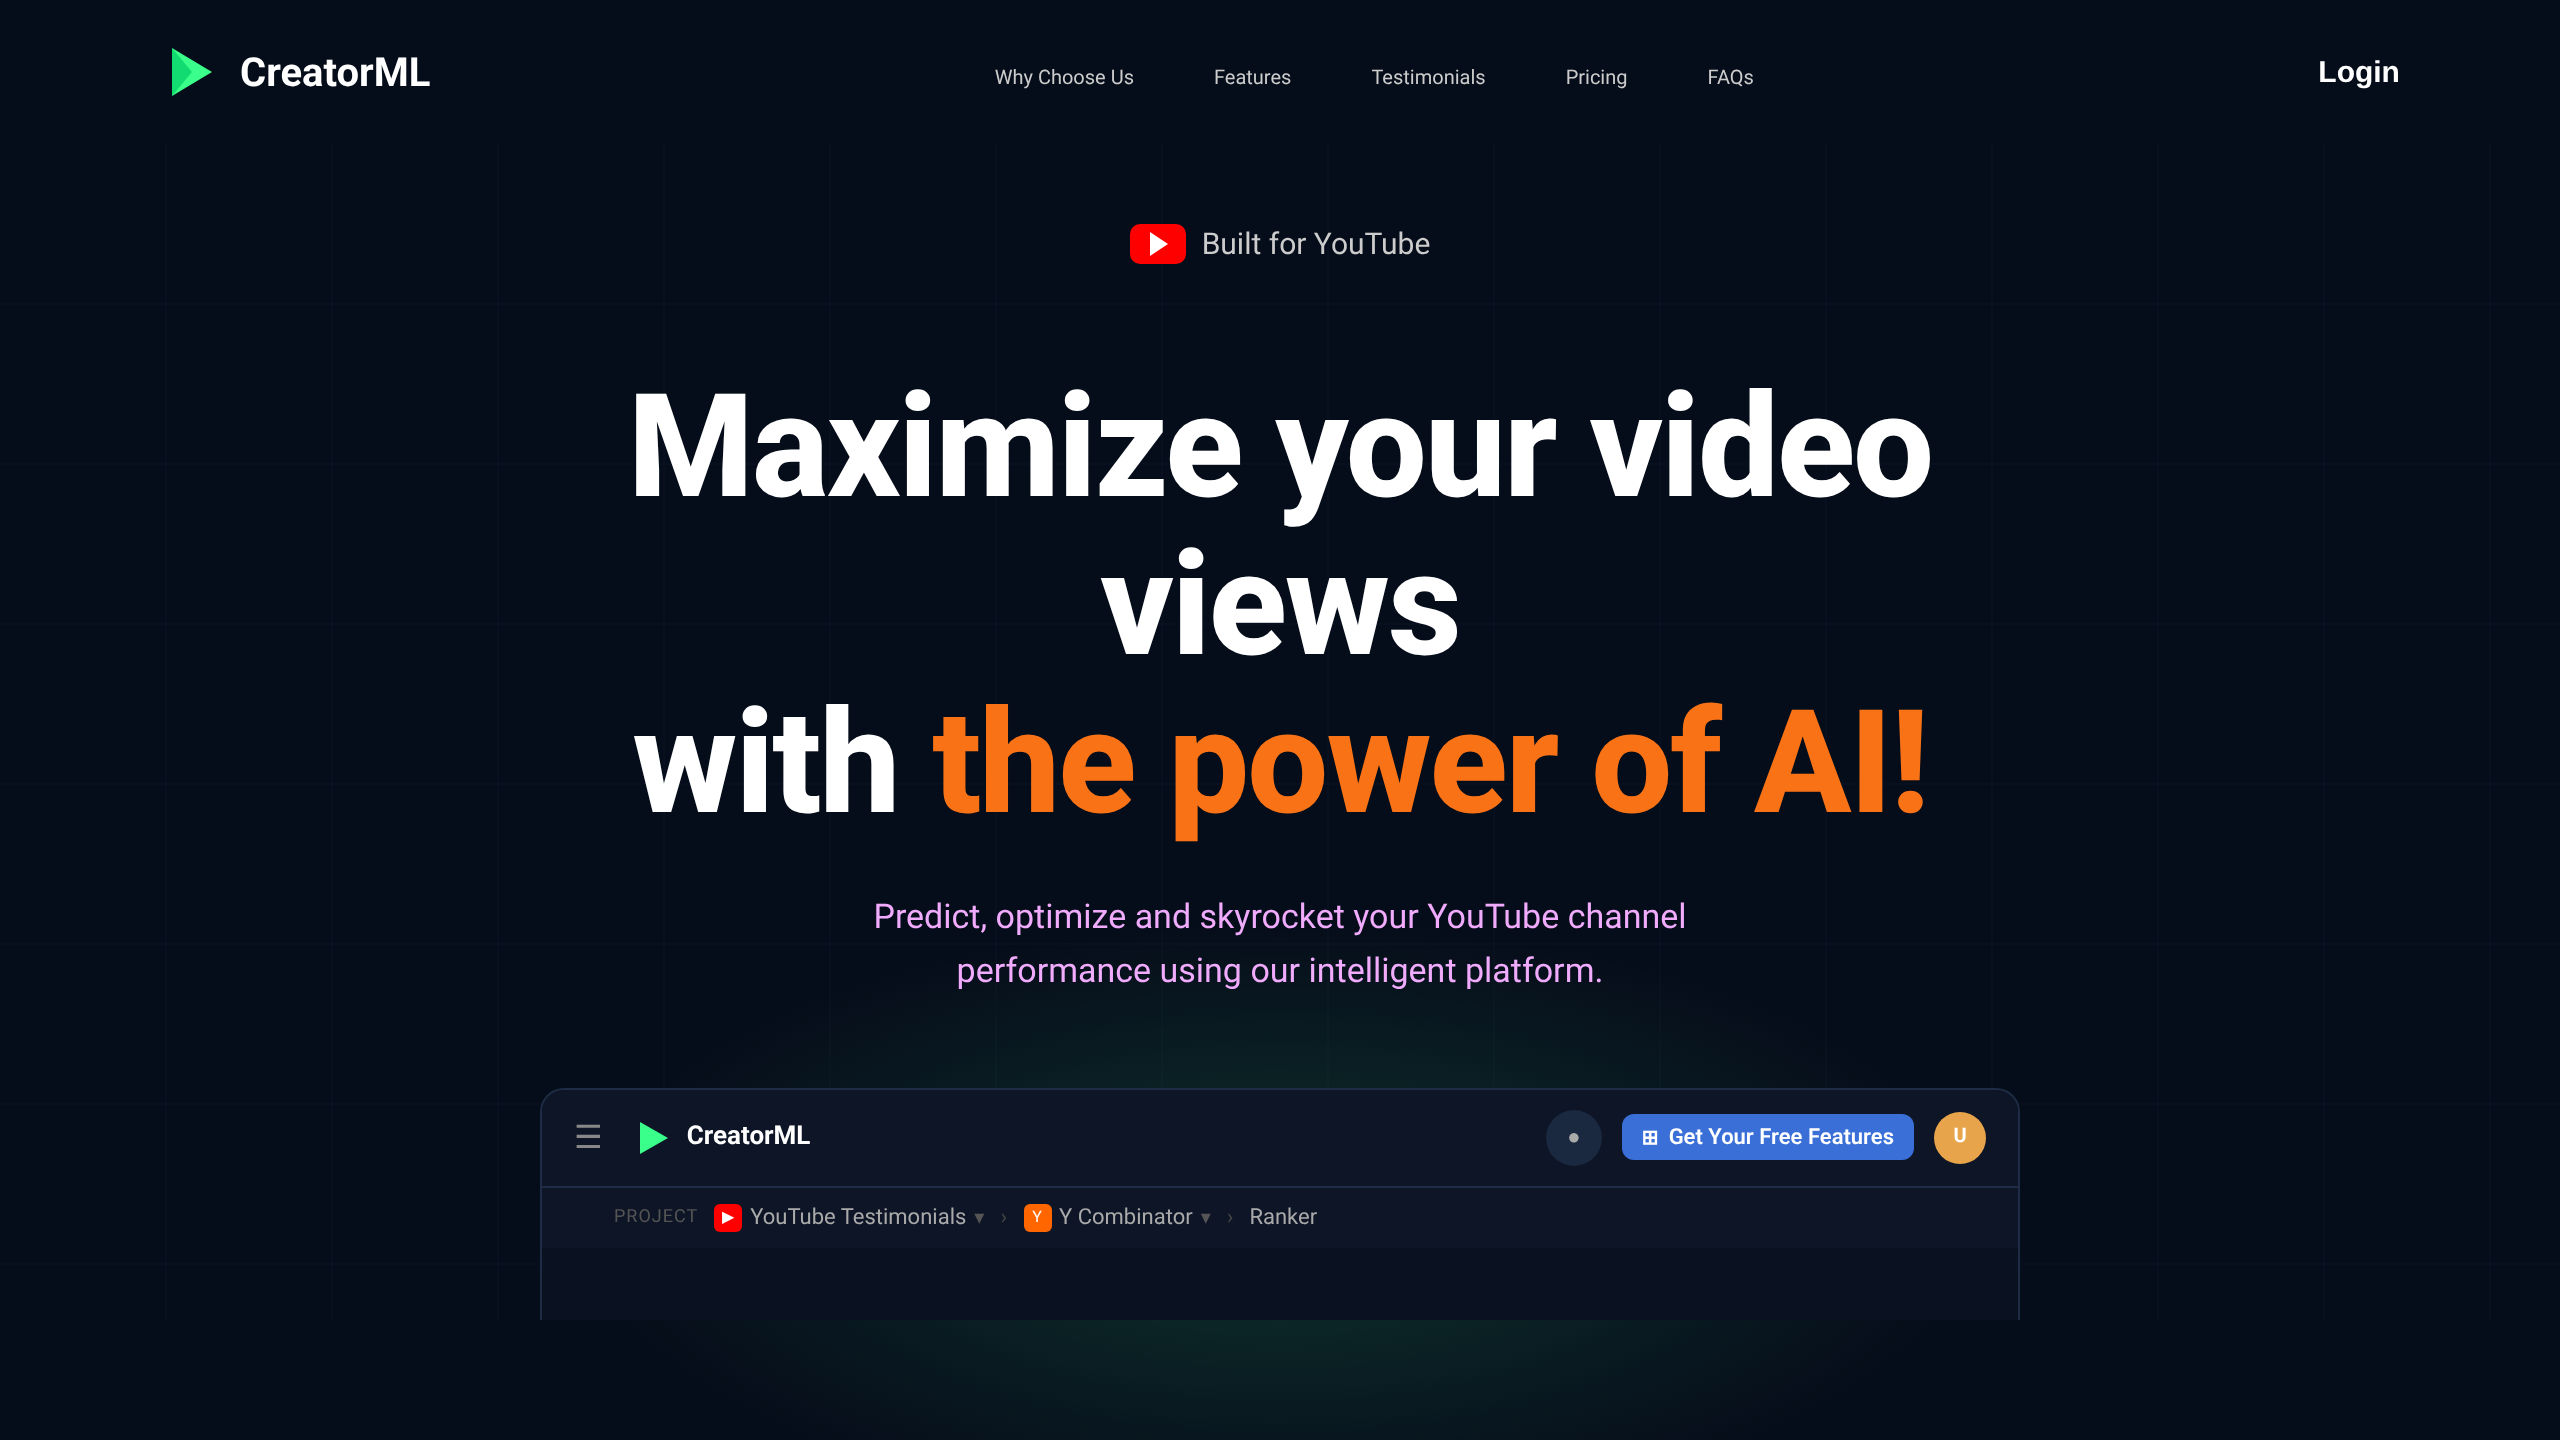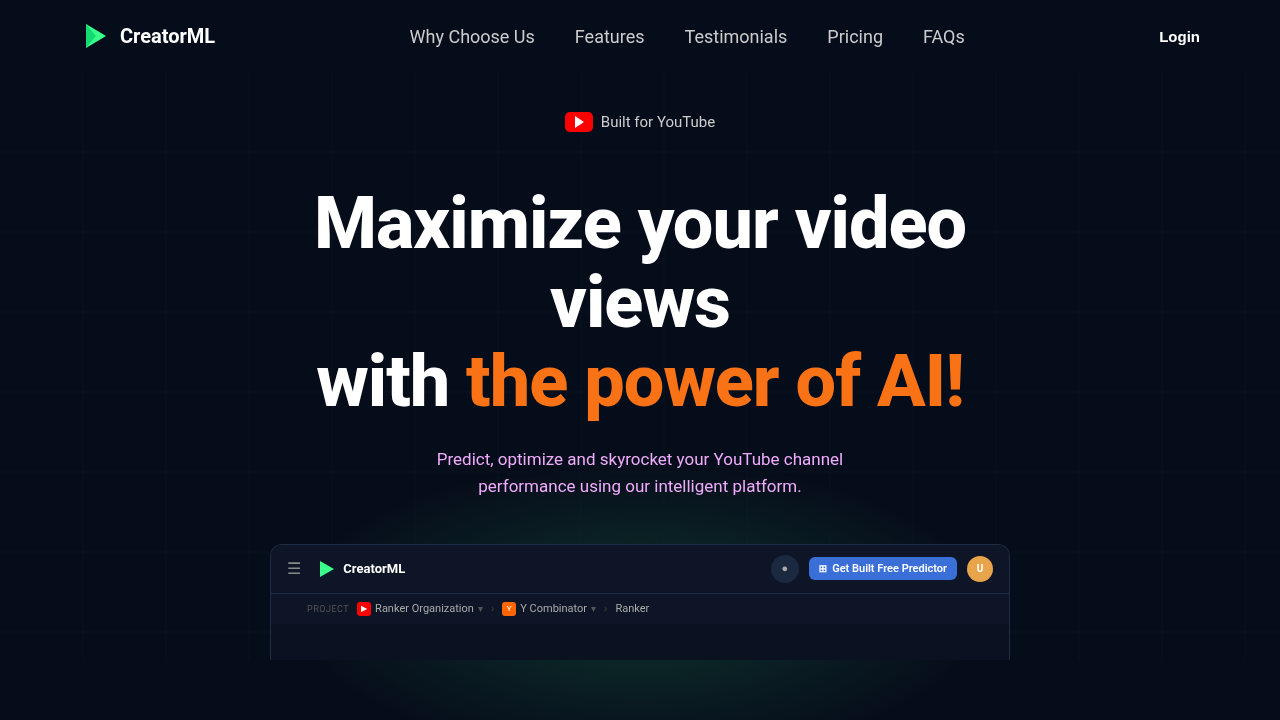--- a/index.html
+++ b/index.html
@@ -44,21 +44,21 @@
     .nav-links {
       display: flex;
       align-items: center;
       gap: 40px;
       list-style: none;
     }
 
     .nav-links a {
       color: #cccccc;
       text-decoration: none;
-      font-size: 18px;
+      font-size: 10px;
       font-weight: 400;
     }
 
     .nav-actions {
       display: flex;
       align-items: center;
       gap: 20px;
     }
 
     .btn-login {
@@ -407,30 +407,30 @@
           <svg class="dash-logo-icon" viewBox="0 0 20 20" fill="none">
             <polygon points="3,2 17,10 3,18" fill="#3aff8a"></polygon>
           </svg>
           <span class="dash-logo-text">CreatorML</span>
         </div>
       </div>
       <div class="dash-right-actions">
         <div class="dash-circle-btn">●</div>
         <div class="dash-predictor-btn">
           <span class="dash-predictor-btn-icon">⊞</span>
-          <span>Get Built Free Predictor</span>
+          <span>Get Your Free Features</span>
         </div>
         <div class="dash-avatar">U</div>
       </div>
     </div>
     <div class="dash-breadcrumb">
       <span class="dash-breadcrumb-label">PROJECT</span>
       <div class="dash-breadcrumb-item">
         <div class="icon-sm" style="background:#ff0000;">▶</div>
-        <span>Ranker Organization</span>
+        <span>YouTube Testimonials</span>
         <span style="color:#555;font-size:10px;">▾</span>
       </div>
       <span class="dash-breadcrumb-sep">›</span>
       <div class="dash-breadcrumb-item">
         <div class="icon-sm" style="background:#ff6600;">Y</div>
         <span>Y Combinator</span>
         <span style="color:#555;font-size:10px;">▾</span>
       </div>
       <span class="dash-breadcrumb-sep">›</span>
       <div class="dash-breadcrumb-item">

